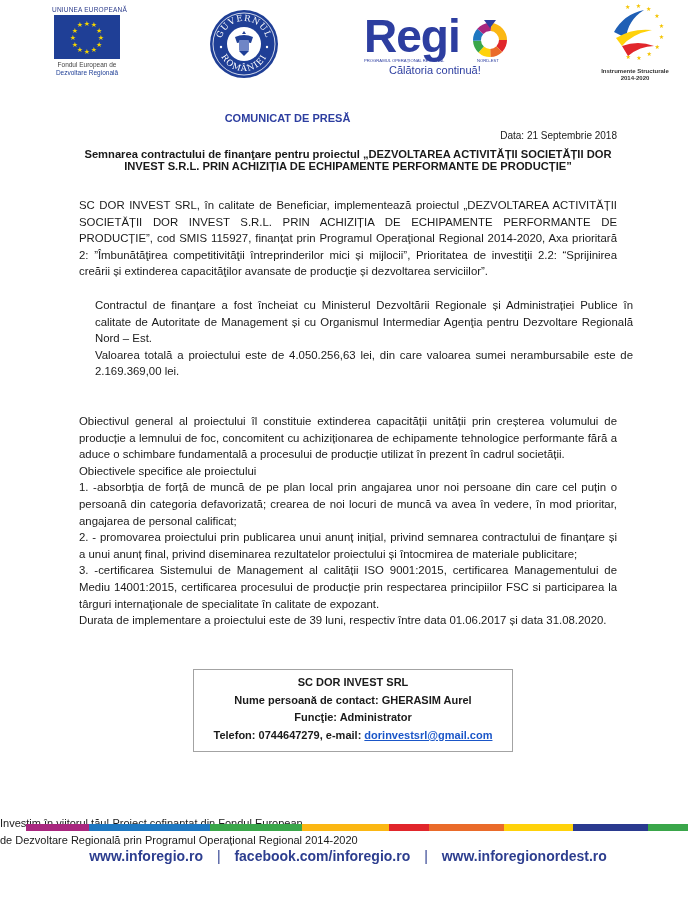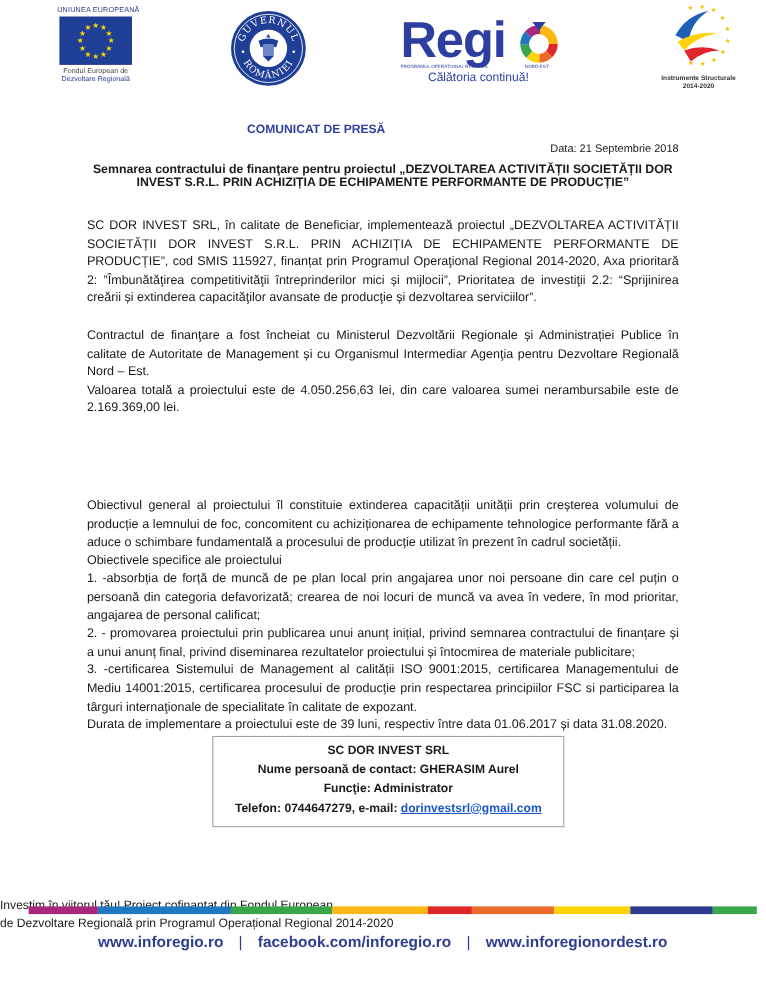--- a/index.html
+++ b/index.html
@@ -22,21 +22,21 @@
     
     .txt { position: absolute; left: 79px; width: 538px; font-size: 11.4px; line-height: 16.6px; }
     .just { text-align: justify; text-align-last: left; }
     .title { position: absolute; left: 0; width: 575px; top: 112px; text-align: center;
              font-size: 11px; font-weight: bold; color: #2d3ea0; }
     .date { position: absolute; right: 79px; top: 130px; font-size: 10px; }
     .subject { position: absolute; left: 70px; width: 556px; top: 148px; text-align: center;
                font-weight: bold; font-size: 11.2px; line-height: 12px; }
 
     .p1 { top: 197px; }
-    .p2 { top: 297px; }
+    .p2 { top: 297px; margin-left: 16px; }
 
     
     .box { position: absolute; left: 193px; top: 669px; width: 320px; height: 83px;
            border: 1px solid #a3a3a3; box-sizing: border-box; text-align: center;
            font-weight: bold; font-size: 11px; line-height: 17.5px; padding-top: 4px; }
     .box a { color: #1a56c8; text-decoration: underline; }
 
     .tag { position: absolute; left: 0; width: 556px; top: 815px; 
            font-size: 11px; line-height: 16.5px; }
 
@@ -143,21 +143,21 @@
 <div class="date">Data: 21 Septembrie 2018</div>
 <div class="subject">Semnarea contractului de finanţare pentru proiectul „DEZVOLTAREA ACTIVITĂȚII SOCIETĂȚII DOR INVEST S.R.L. PRIN ACHIZIȚIA DE ECHIPAMENTE PERFORMANTE DE PRODUCȚIE”</div>
 
 <div class="txt just p1">SC DOR INVEST SRL, în calitate de Beneficiar, implementează proiectul „DEZVOLTAREA ACTIVITĂȚII SOCIETĂȚII DOR INVEST S.R.L. PRIN ACHIZIȚIA DE ECHIPAMENTE PERFORMANTE DE PRODUCȚIE”, cod SMIS 115927, finanțat prin Programul Operaţional Regional 2014-2020, Axa prioritară 2: ”Îmbunătăţirea competitivităţii întreprinderilor mici și mijlocii”, Prioritatea de investiţii 2.2: “Sprijinirea creării și extinderea capacităţilor avansate de producţie și dezvoltarea serviciilor”.</div>
 
 <div class="txt p2">
   <div class="just">Contractul de finanţare a fost încheiat cu Ministerul Dezvoltării Regionale și Administrației Publice în calitate de Autoritate de Management și cu Organismul Intermediar Agenţia pentru Dezvoltare Regională Nord – Est.</div>
   <div class="just">Valoarea totală a proiectului este de 4.050.256,63 lei, din care valoarea sumei nerambursabile este de 2.169.369,00 lei.</div>
 </div>
 
-<div class="txt" style="top:413px;margin-top:39px;">
+<div class="txt" style="top:413px;">
   <div class="just">Obiectivul general al proiectului îl constituie extinderea capacității unității prin creșterea volumului de producție a lemnului de foc, concomitent cu achiziționarea de echipamente tehnologice performante fără a aduce o schimbare fundamentală a procesului de producție utilizat în prezent în cadrul societății.</div>
   <div>Obiectivele specifice ale proiectului</div>
   <div class="just">1. -absorbția de forță de muncă de pe plan local prin angajarea unor noi persoane din care cel puțin o persoană din categoria defavorizată; crearea de noi locuri de muncă va avea în vedere, în mod prioritar, angajarea de personal calificat;</div>
   <div class="just">2. - promovarea proiectului prin publicarea unui anunț inițial, privind semnarea contractului de finanțare și a unui anunț final, privind diseminarea rezultatelor proiectului și întocmirea de materiale publicitare;</div>
   <div class="just">3. -certificarea Sistemului de Management al calității ISO 9001:2015, certificarea Managementului de Mediu 14001:2015, certificarea procesului de producție prin respectarea principiilor FSC si participarea la târguri internaţionale de specialitate în calitate de expozant.</div>
   <div class="just">Durata de implementare a proiectului este de 39 luni, respectiv între data 01.06.2017 și data 31.08.2020.</div>
 </div>
 
 <div class="box">
   <div>SC DOR INVEST SRL</div>

